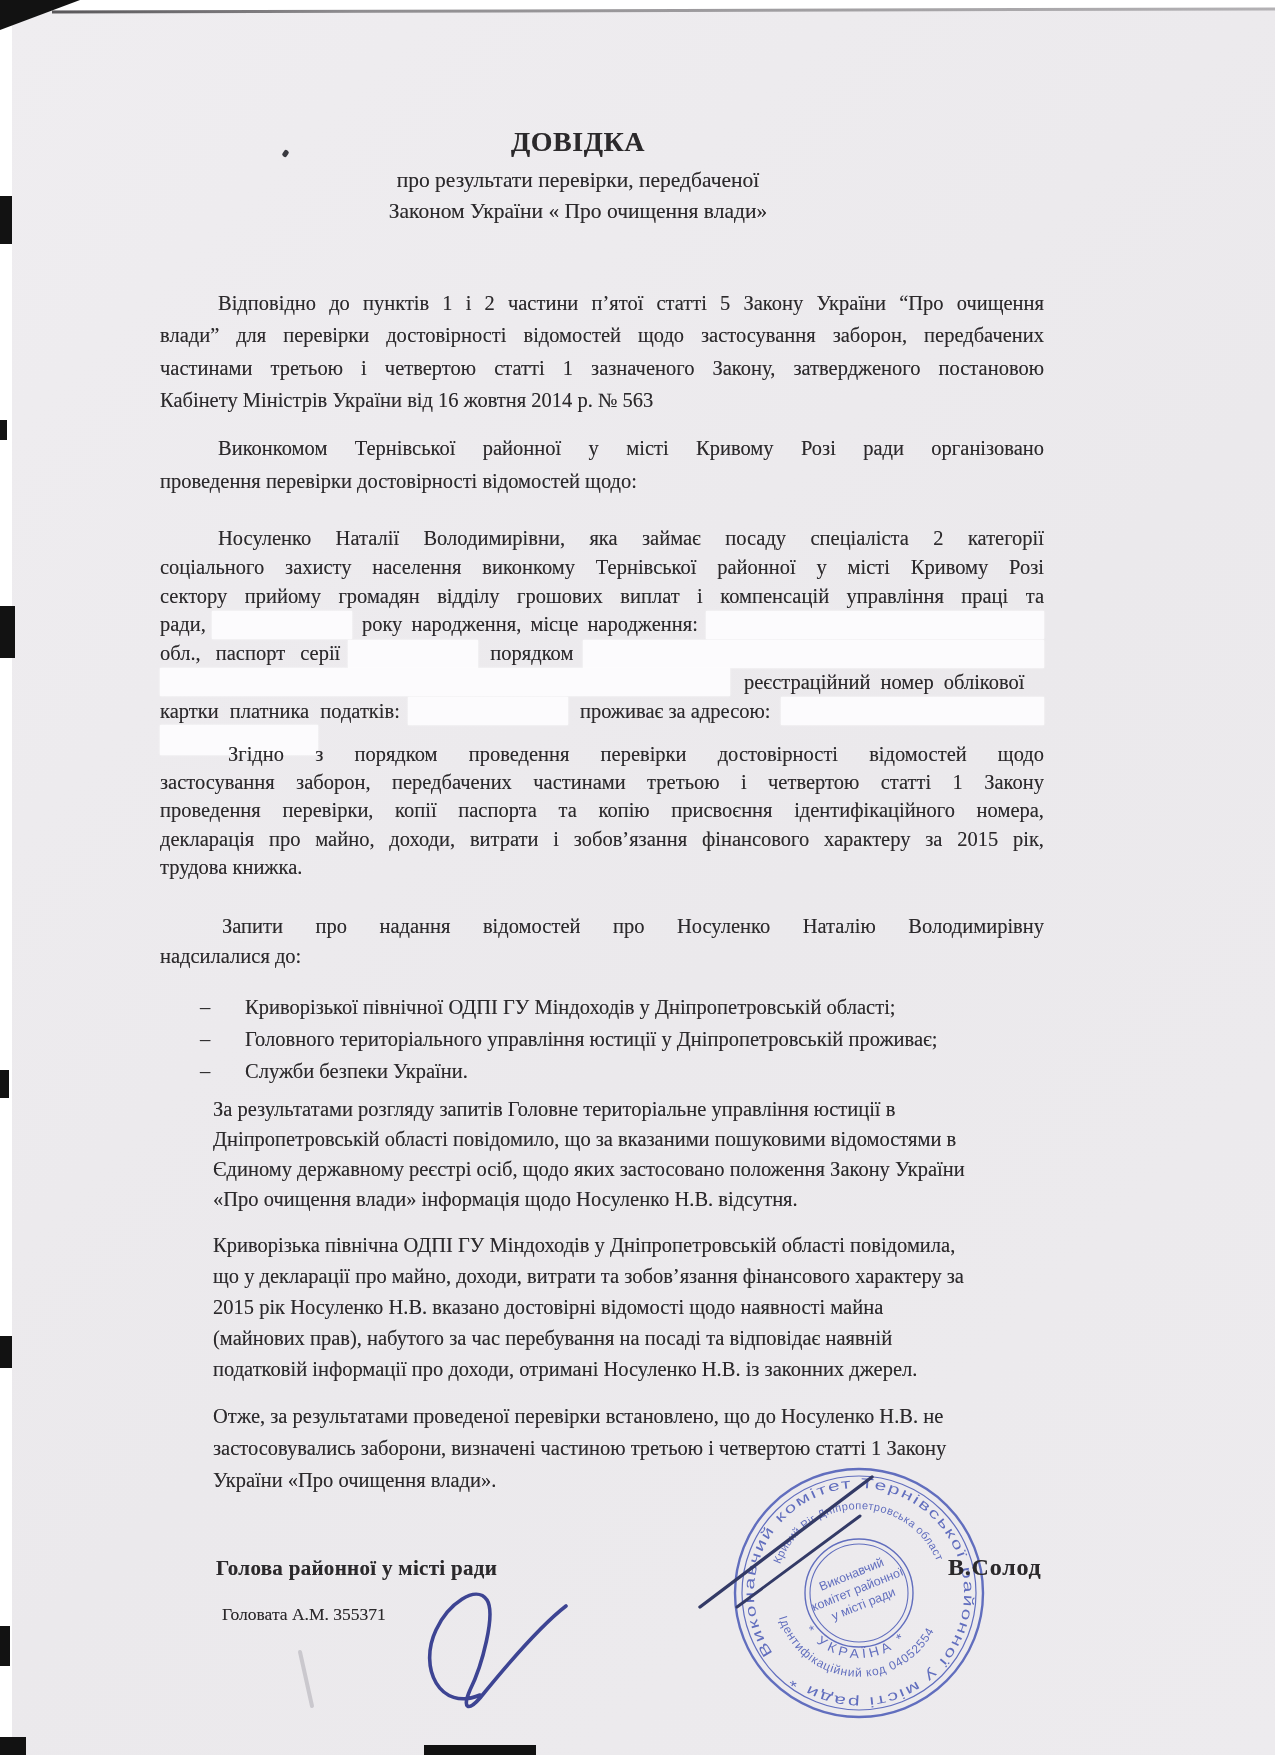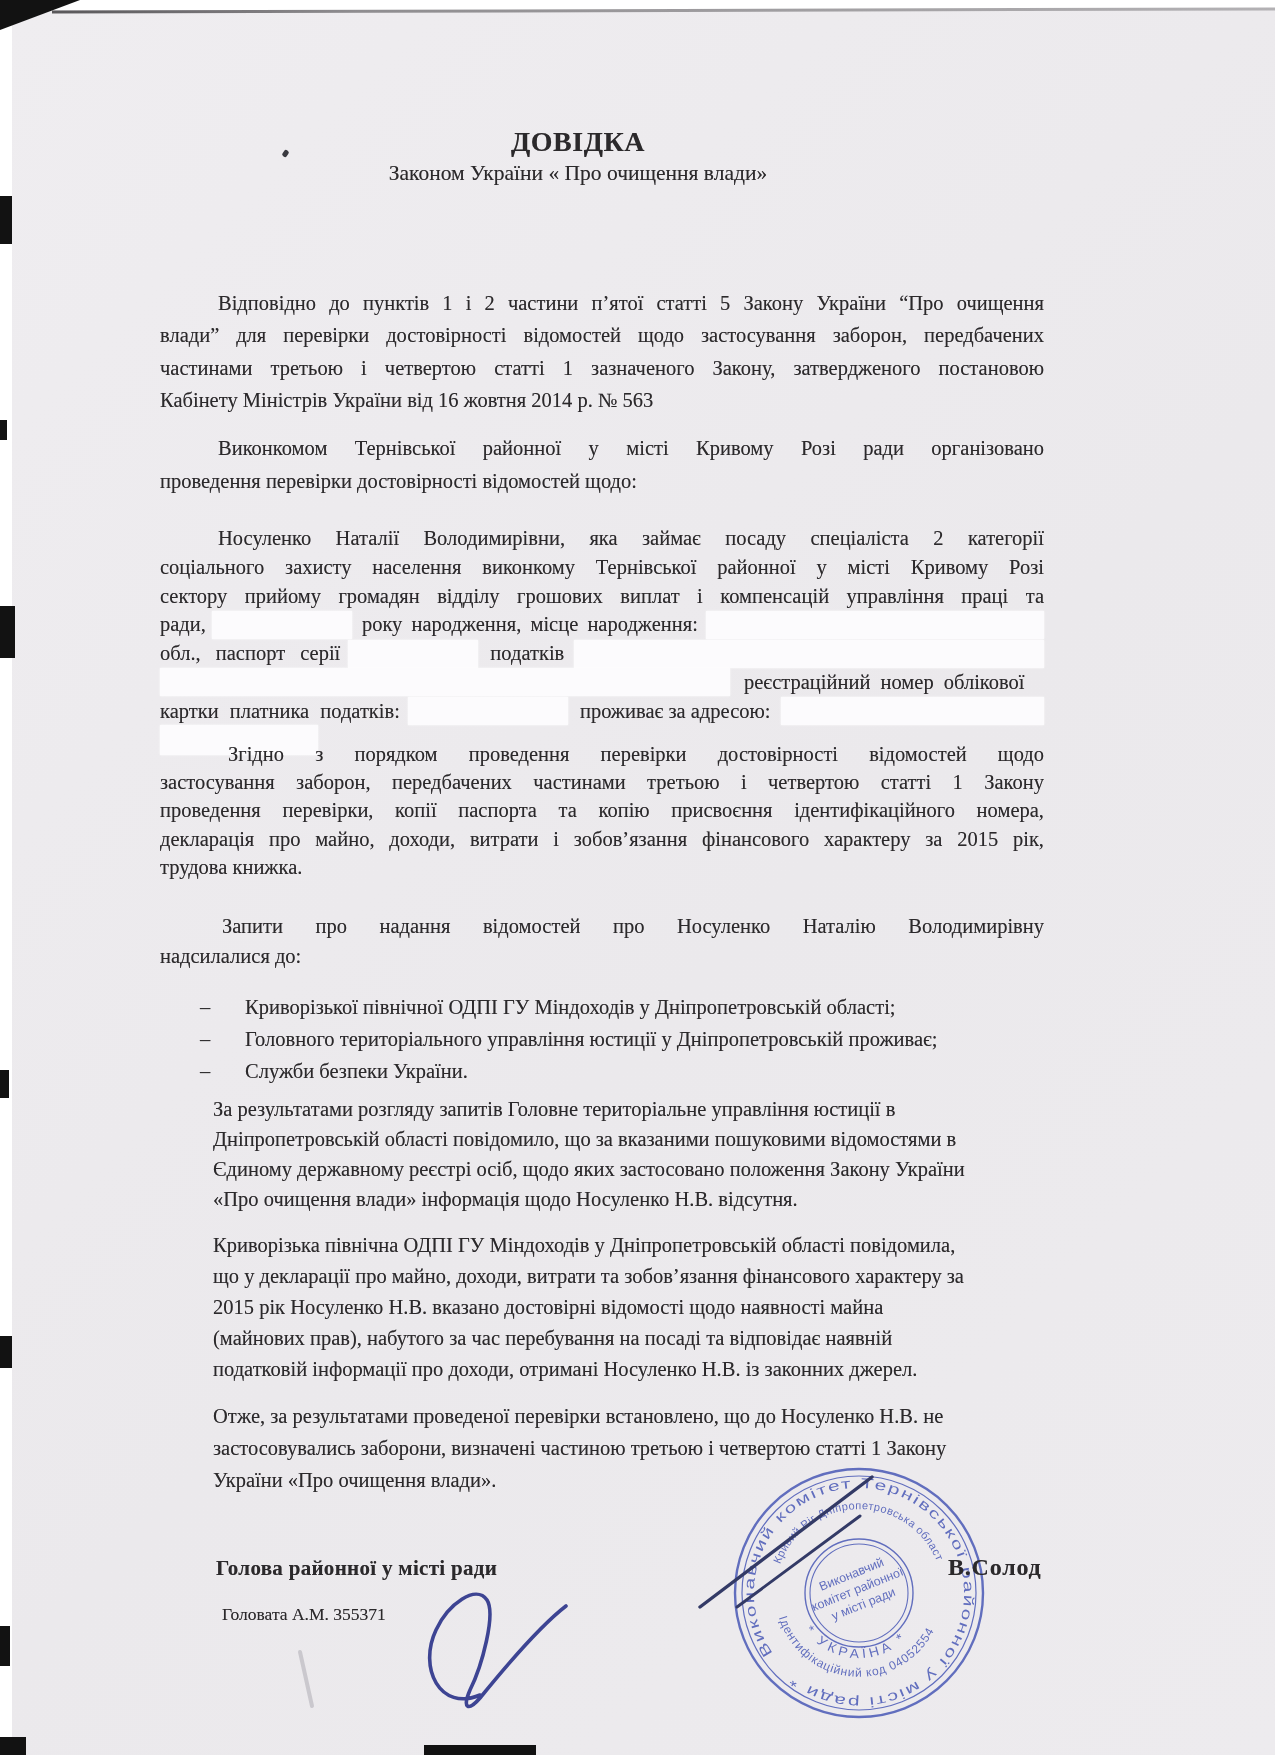--- a/index.html
+++ b/index.html
@@ -48,20 +48,21 @@
 <div class="mark" style="left:0;top:606px;width:15px;height:52px;"></div>
 <div class="mark" style="left:0;top:1070px;width:9px;height:28px;"></div>
 <div class="mark" style="left:0;top:1336px;width:12px;height:32px;"></div>
 <div class="mark" style="left:0;top:1626px;width:10px;height:40px;"></div>
 <div class="mark" style="left:0;top:1737px;width:26px;height:18px;"></div>
 <div class="mark" style="left:424px;top:1745px;width:112px;height:10px;"></div>
 <div class="mark" style="left:283px;top:150px;width:5px;height:7px;border-radius:2px;background:#3a3a40;transform:rotate(35deg);"></div>
 
 <div class="abs col txt" style="top:126px;text-align:center;transform:translateX(-24px);">
   <div class="title-line">ДОВІДКА</div>
+  <div class="sub-line" style="margin-top:7px;">про результати перевірки, передбаченої</div>
   <div class="sub-line">Законом України « Про очищення влади»</div>
 </div>
 
 <div class="abs col txt" style="top:287px;line-height:32.4px;">
   <div class="jl ind58">Відповідно до пунктів 1 і 2 частини п’ятої статті 5 Закону України “Про очищення</div>
   <div class="jl">влади” для перевірки достовірності відомостей щодо застосування заборон, передбачених</div>
   <div class="jl">частинами третьою і четвертою статті 1 зазначеного Закону, затвердженого постановою</div>
   <div class="ln">Кабінету Міністрів України від 16 жовтня 2014 р. № 563</div>
 </div>
 
@@ -76,21 +77,21 @@
   <div class="jl">сектору прийому громадян відділу грошових виплат і компенсацій управління праці та</div>
   <div class="rl">
     <span>ради,</span>
     <span class="rb" style="width:140px;margin-left:6px;"></span>
     <span style="margin-left:10px;word-spacing:4px;">року народження, місце народження:</span>
     <span class="rb fill" style="margin-left:8px;"></span>
   </div>
   <div class="rl">
     <span style="word-spacing:10px;">обл., паспорт серії</span>
     <span class="rb" style="width:130px;margin-left:8px;"></span>
-    <span style="margin-left:12px;">податків</span>
+    <span style="margin-left:12px;">порядком</span>
     <span class="rb fill" style="margin-left:10px;"></span>
   </div>
   <div class="rl">
     <span class="rb" style="width:570px;"></span>
     <span style="margin-left:14px;word-spacing:5px;">реєстраційний номер облікової</span>
   </div>
   <div class="rl">
     <span style="word-spacing:6px;">картки платника податків:</span>
     <span class="rb" style="width:160px;margin-left:8px;"></span>
     <span style="margin-left:12px;">проживає за адресою:</span>

